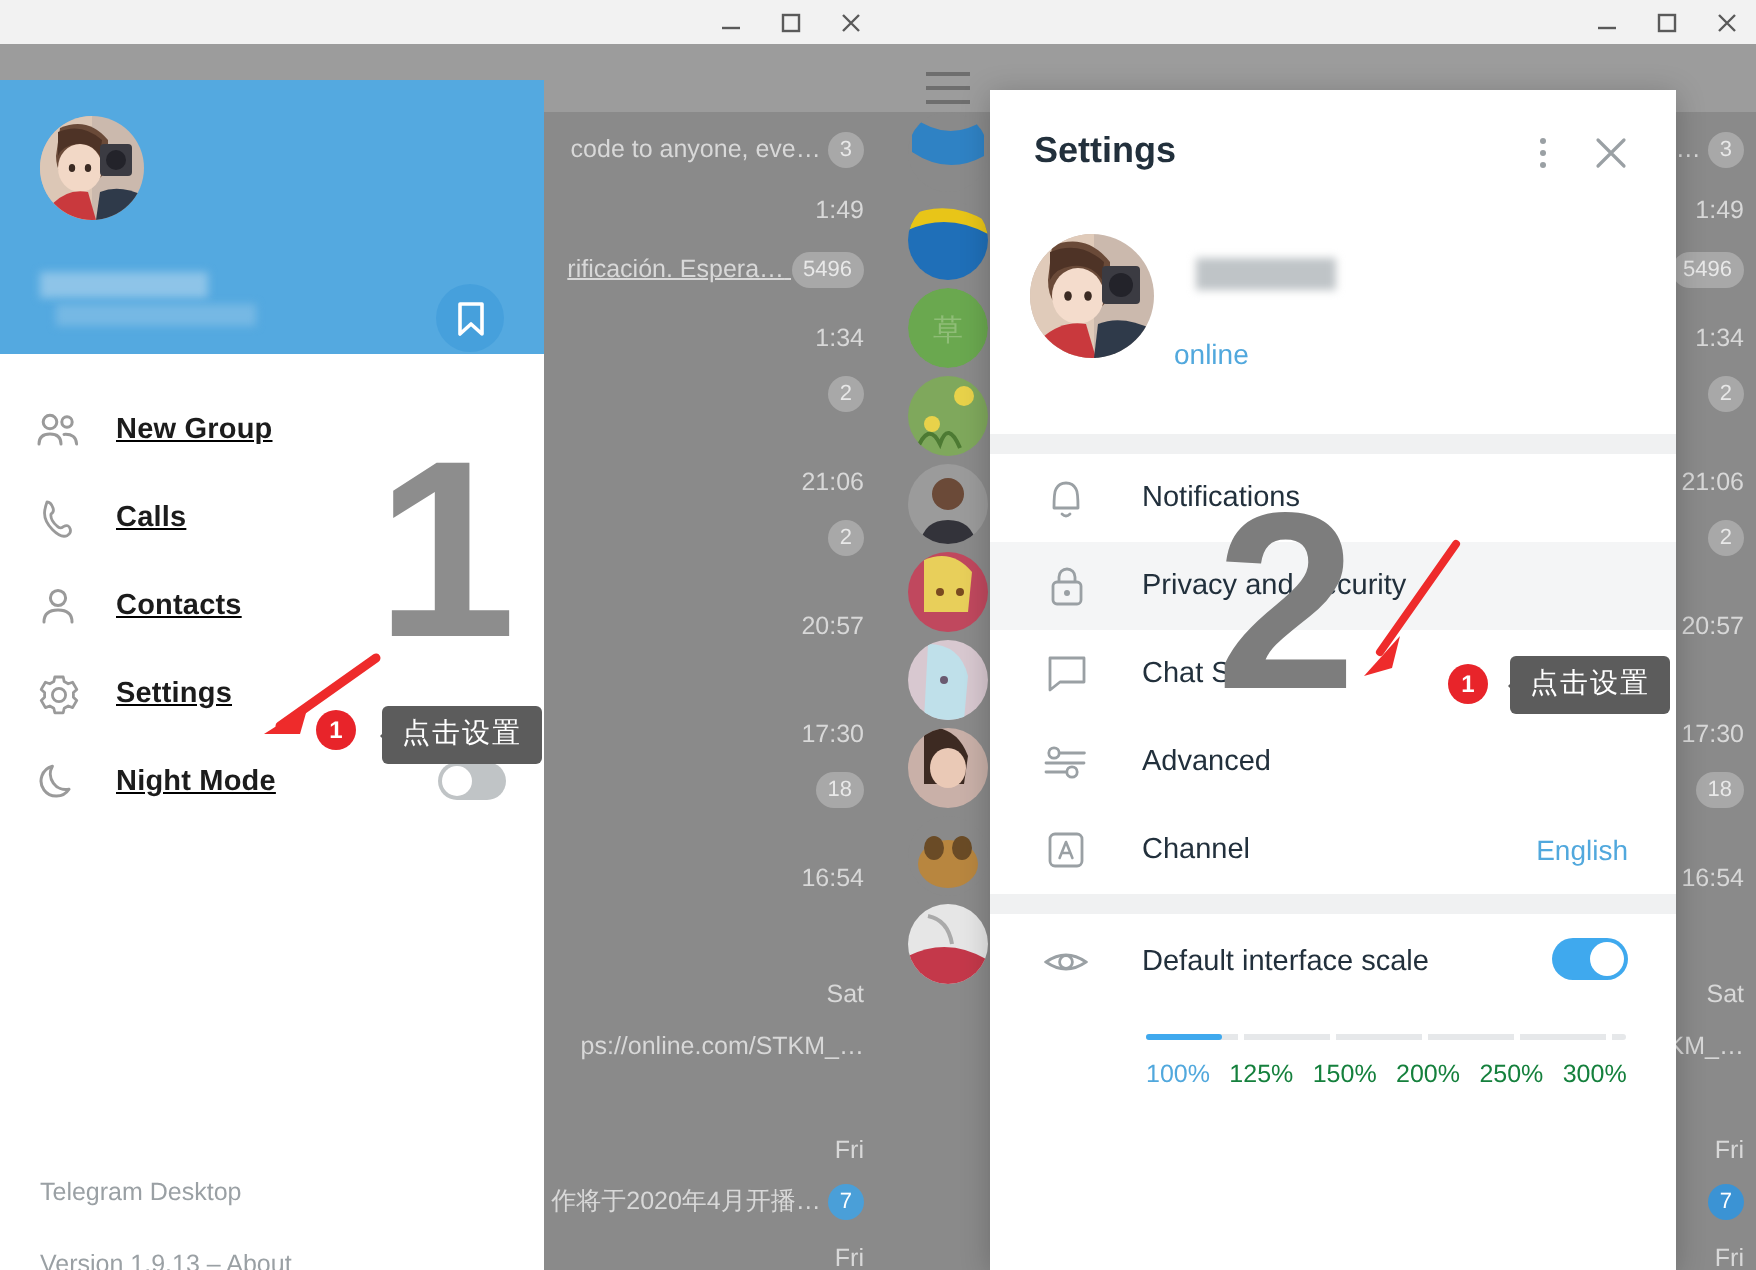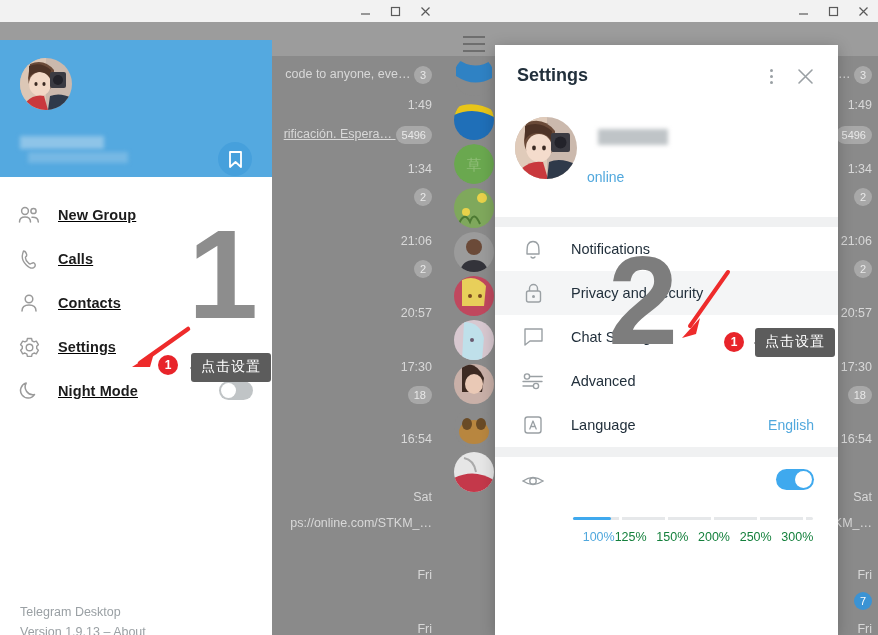--- a/index.html
+++ b/index.html
@@ -51,21 +51,21 @@
   .menu-item { height:44px; display:flex; align-items:center; position:relative; }
   .menu-ic { width:58px; display:flex; align-items:center; justify-content:center;
     color:#9a9a9a; }
   .menu-lbl { font-size:14.5px; color:#1c1c1c; font-weight:600; letter-spacing:.1px; }
   .toggle-off { position:absolute; left:219px; top:12px; width:34px; height:19px;
     border-radius:10px; background:#c0c4c6; }
   .toggle-off::after { content:""; position:absolute; left:2px; top:2px;
     width:15px; height:15px; border-radius:50%; background:#fff; }
 
   .menu-footer { position:absolute; left:20px; bottom:14px; }
-  .menu-footer .l1 { font-size:12.5px; color:#9aa0a4; margin-bottom:6px; }
+  .menu-footer .l1 { font-size:12.5px; color:#9aa0a4; margin-bottom:22px; }
   .menu-footer .l2 { font-size:12.5px; color:#9aa0a4; }
 
   
   .step-num { position:absolute; font-family:"Liberation Sans", sans-serif;
     font-weight:700; color:#8a8a8a; line-height:1; z-index:6; user-select:none; }
   .step-num.n1 { left:188px; top:212px; font-size:126px; color:#8d8d8d; }
   .step-num.n2 { left:608px; top:238px; font-size:126px; color:#7d7d7d; }
 
   
   .arrow { position:absolute; z-index:8; }
@@ -135,21 +135,21 @@
 
   .scale-wrap { padding:12px 0 0 78px; }
   .scale-track { position:relative; width:240px; height:3px; background:#e6e8ea;
     border-radius:2px; }
   .scale-fill { position:absolute; left:0; top:0; height:3px; width:38px;
     background:#3fa9ee; border-radius:2px; }
   .scale-track .tick { position:absolute; top:0; width:3px; height:3px;
     background:#fff; }
   .scale-labels { display:flex; width:250px; margin-top:10px; }
   .scale-labels span { font-size:12.5px; color:#15803d; width:44px; }
-  .scale-labels span.on { color:#51a8dd;text-align:right; }
+  .scale-labels span.on { color:#51a8dd; }
 
   .avatar-img { width:100%; height:100%; display:block; }
 </style>
 </head>
 <body>
 
 <div class="screen">
 
   <div class="win-left">
 
@@ -191,20 +191,24 @@
         <span>16:54</span>
       </div>
       <div class="dimrow" style="top:468px;">
         <span>Sat</span>
       </div>
       <div class="dimrow" style="top:494px;">
         <span>ps://online.com/STKM_…</span>
       </div>
       <div class="dimrow" style="top:546px;">
         <span>Fri</span>
+      </div>
+      <div class="dimrow" style="top:570px;">
+        <span>作将于2020年4月开播…</span>
+        <span class="badge blue">7</span>
       </div>
       <div class="dimrow" style="top:600px;">
         <span>Fri</span>
       </div>
     </div>
 
     <div class="left-menu">
 
       <div class="menu-header">
         <div class="menu-avatar">
@@ -539,36 +543,37 @@
           <span class="dlg-lbl">Advanced</span>
         </div>
 
         <div class="dlg-row">
           <span class="dlg-ic">
             <svg width="20" height="20" viewBox="0 0 20 20">
               <rect x="2" y="2" width="16" height="16" rx="2.5" fill="none" stroke="#9aa0a4" stroke-width="1.4"></rect>
               <path d="M6.8 14 L10 6 L13.2 14 M8 11.5 h4" fill="none" stroke="#9aa0a4" stroke-width="1.3" stroke-linecap="round" stroke-linejoin="round"></path>
             </svg>
           </span>
-          <span class="dlg-lbl">Language</span>
+          <span class="dlg-lbl">Channel</span>
           <span class="dlg-right" style="top:14px;">English</span>
         </div>
 
       </div>
 
       <div class="dlg-sep"></div>
 
       <div class="dlg-rows">
         <div class="dlg-row" style="height:48px;">
           <span class="dlg-ic">
             <svg width="22" height="16" viewBox="0 0 22 16">
               <path d="M1 8 q10 -7 20 0 q-10 7 -20 0 z" fill="none" stroke="#9aa0a4" stroke-width="1.4"></path>
               <circle cx="11" cy="8" r="3.2" fill="none" stroke="#9aa0a4" stroke-width="1.4"></circle>
             </svg>
           </span>
+          <span class="dlg-lbl">Default interface scale</span>
           <span class="switch"></span>
         </div>
 
         <div class="scale-wrap">
           <div class="scale-track">
             <div class="scale-fill"></div>
             <span class="tick" style="left:46px;"></span>
             <span class="tick" style="left:92px;"></span>
             <span class="tick" style="left:138px;"></span>
             <span class="tick" style="left:184px;"></span>

